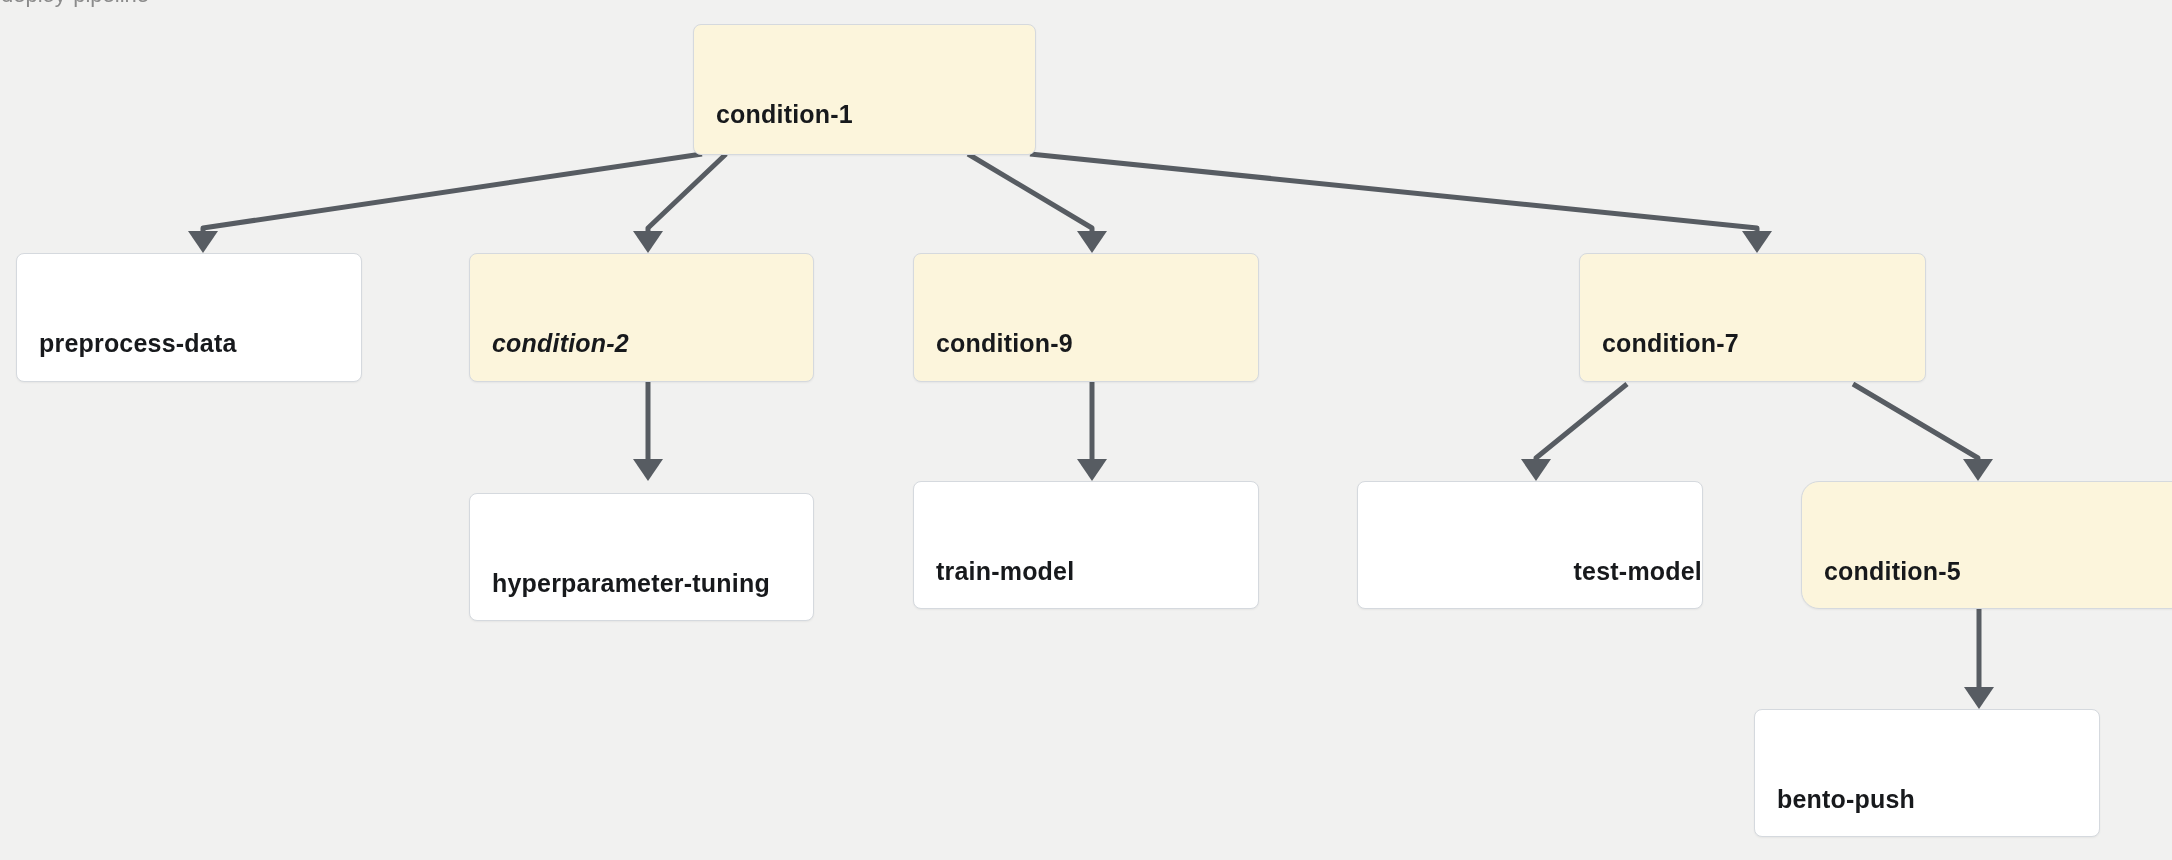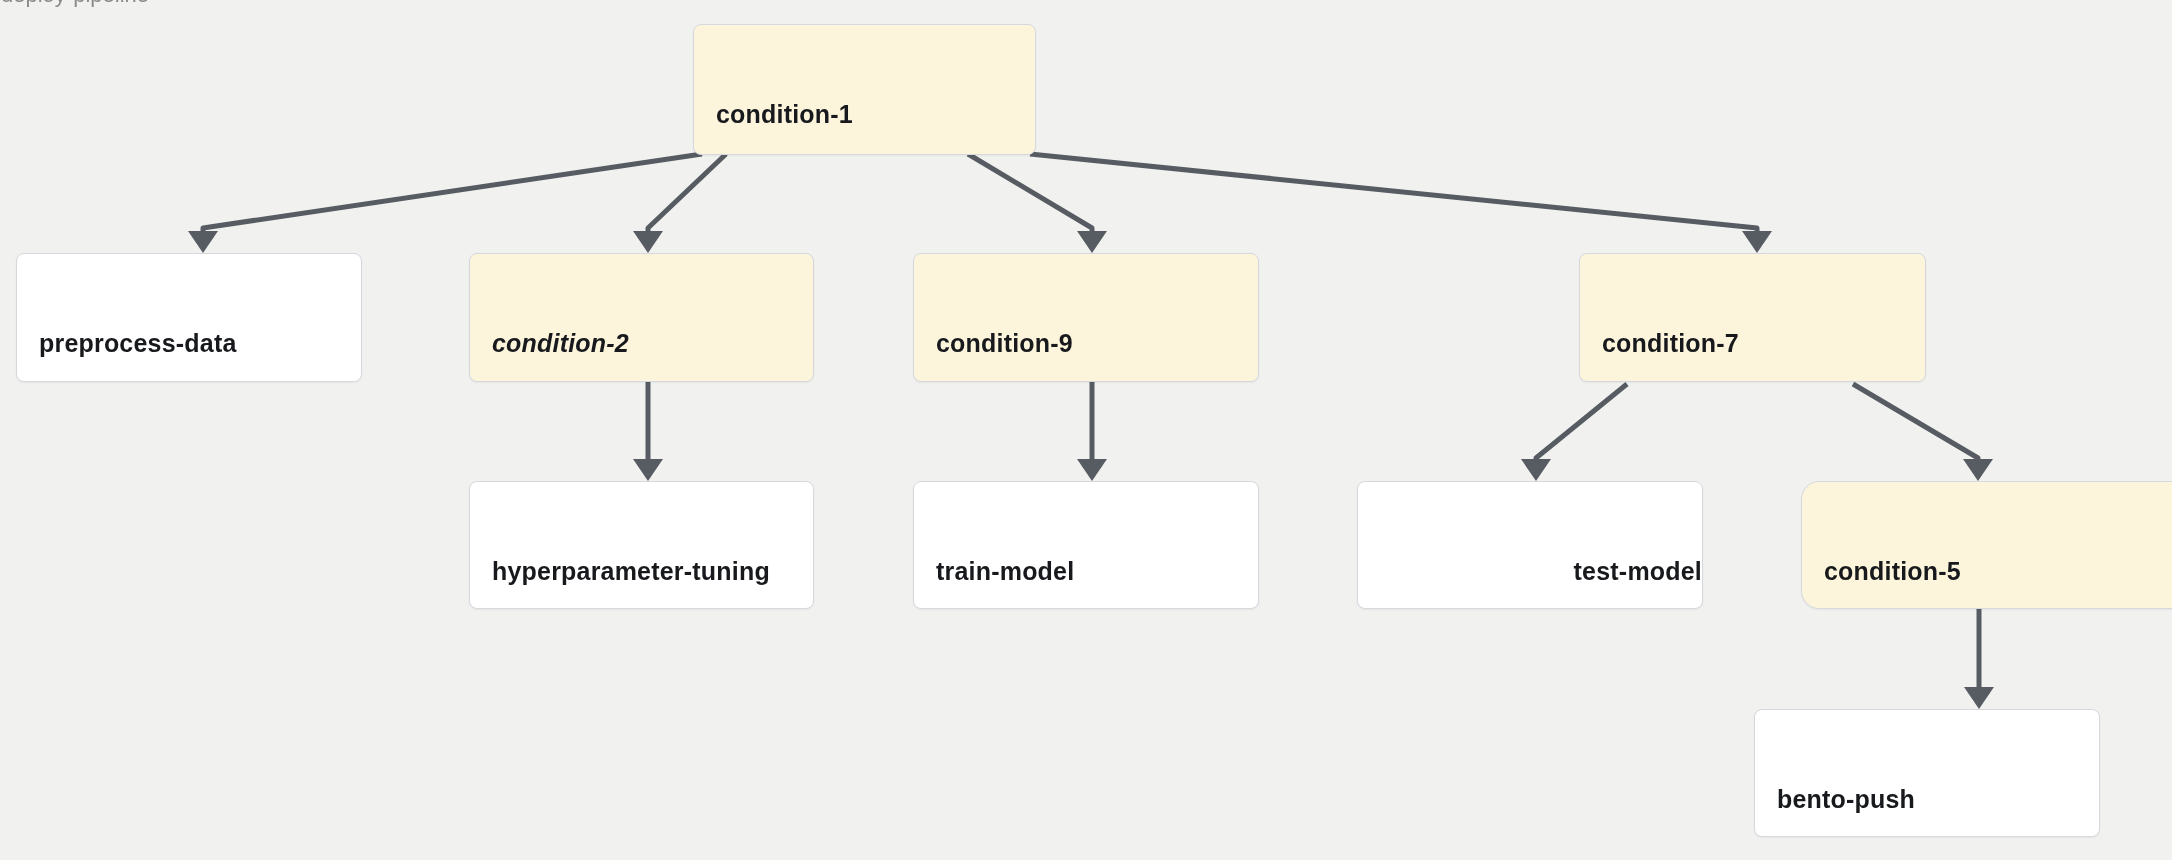--- a/index.html
+++ b/index.html
@@ -89,21 +89,21 @@
       </div>
       <div class="dag-node condition" style="left: 469px; top: 253px; width: 345px; height: 129px; font-style: italic;">
         <span class="node-label">condition-2</span>
       </div>
       <div class="dag-node condition" style="left: 913px; top: 253px; width: 346px; height: 129px;">
         <span class="node-label">condition-9</span>
       </div>
       <div class="dag-node condition" style="left: 1579px; top: 253px; width: 347px; height: 129px;">
         <span class="node-label">condition-7</span>
       </div>
-      <div class="dag-node task" style="left: 469px; top: 481px; width: 345px; height: 128px;">
+      <div class="dag-node task" style="left: 469px; top: 493px; width: 345px; height: 128px;">
         <span class="node-label">hyperparameter-tuning</span>
       </div>
       <div class="dag-node task" style="left: 913px; top: 481px; width: 346px; height: 128px;">
         <span class="node-label">train-model</span>
       </div>
       <div class="dag-node task" style="left: 1357px; top: 481px; width: 346px; height: 128px; text-align: right;">
         <span class="node-label">test-model</span>
       </div>
       <div class="dag-node condition" style="left: 1801px; top: 481px; width: 394px; height: 128px; border-radius: 18px;">
         <span class="node-label">condition-5</span>

